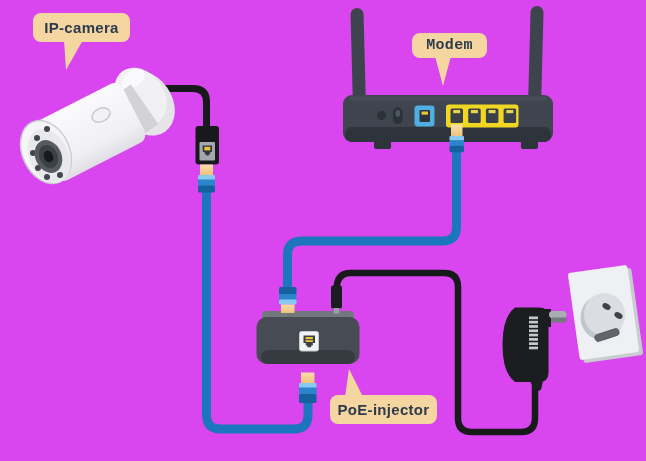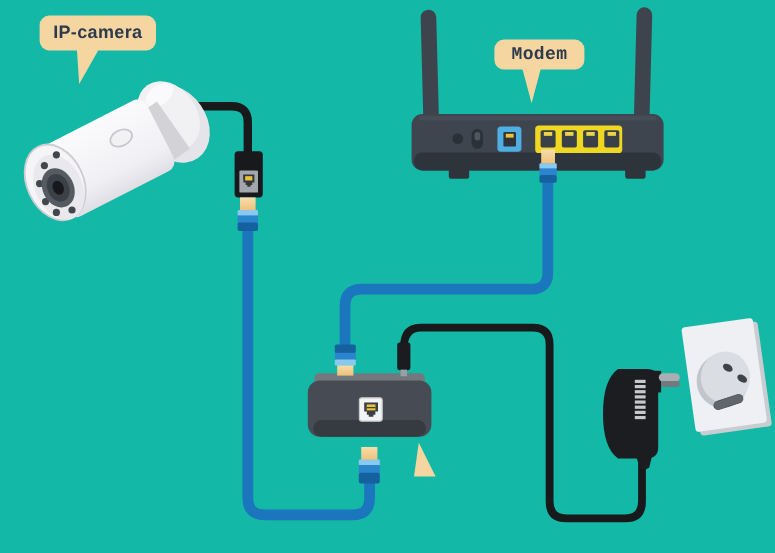--- a/index.html
+++ b/index.html
@@ -1,17 +1,17 @@
 <!DOCTYPE html>
 <html style="--label-bg: #F5D6A1; --label-text: #2E3B4D;"><head>
 <meta charset="utf-8">
 <style>
   html,body{margin:0;padding:0;background:#fff;}
   .stage{
-    position:relative;width:646px;height:461px;background:#14b8a6;overflow:hidden;
+    position:relative;width:646px;height:461px;background:#d946ef;overflow:hidden;
     font-family:"Liberation Sans",sans-serif;
   }
   .stage svg{position:absolute;left:0;top:0;}
   .label{
     position:absolute;z-index:3;display:flex;align-items:center;justify-content:center;
     background:var(--label-bg,#F5D6A1);color:var(--label-text,#2E3B4D);
     font-weight:700;font-size:15px;letter-spacing:.3px;border-radius:8px;
   }
   .tail{position:absolute;z-index:2;width:0;height:0;}
   .tail-ip{left:64px;top:40px;border-top:30px solid var(--label-bg,#F5D6A1);border-right:17px solid transparent;border-left:2px solid transparent;}
@@ -175,14 +175,17 @@
   <div class="label lbl-ip">
     <span>IP-camera</span>
   </div>
 
   <div class="tail tail-modem"></div>
   <div class="label lbl-modem">
     <span>Modem</span>
   </div>
 
   <div class="tail tail-poe"></div>
+  <div class="label lbl-poe">
+    <span>PoE-injector</span>
+  </div>
 
 </div>
 
 </body></html>

